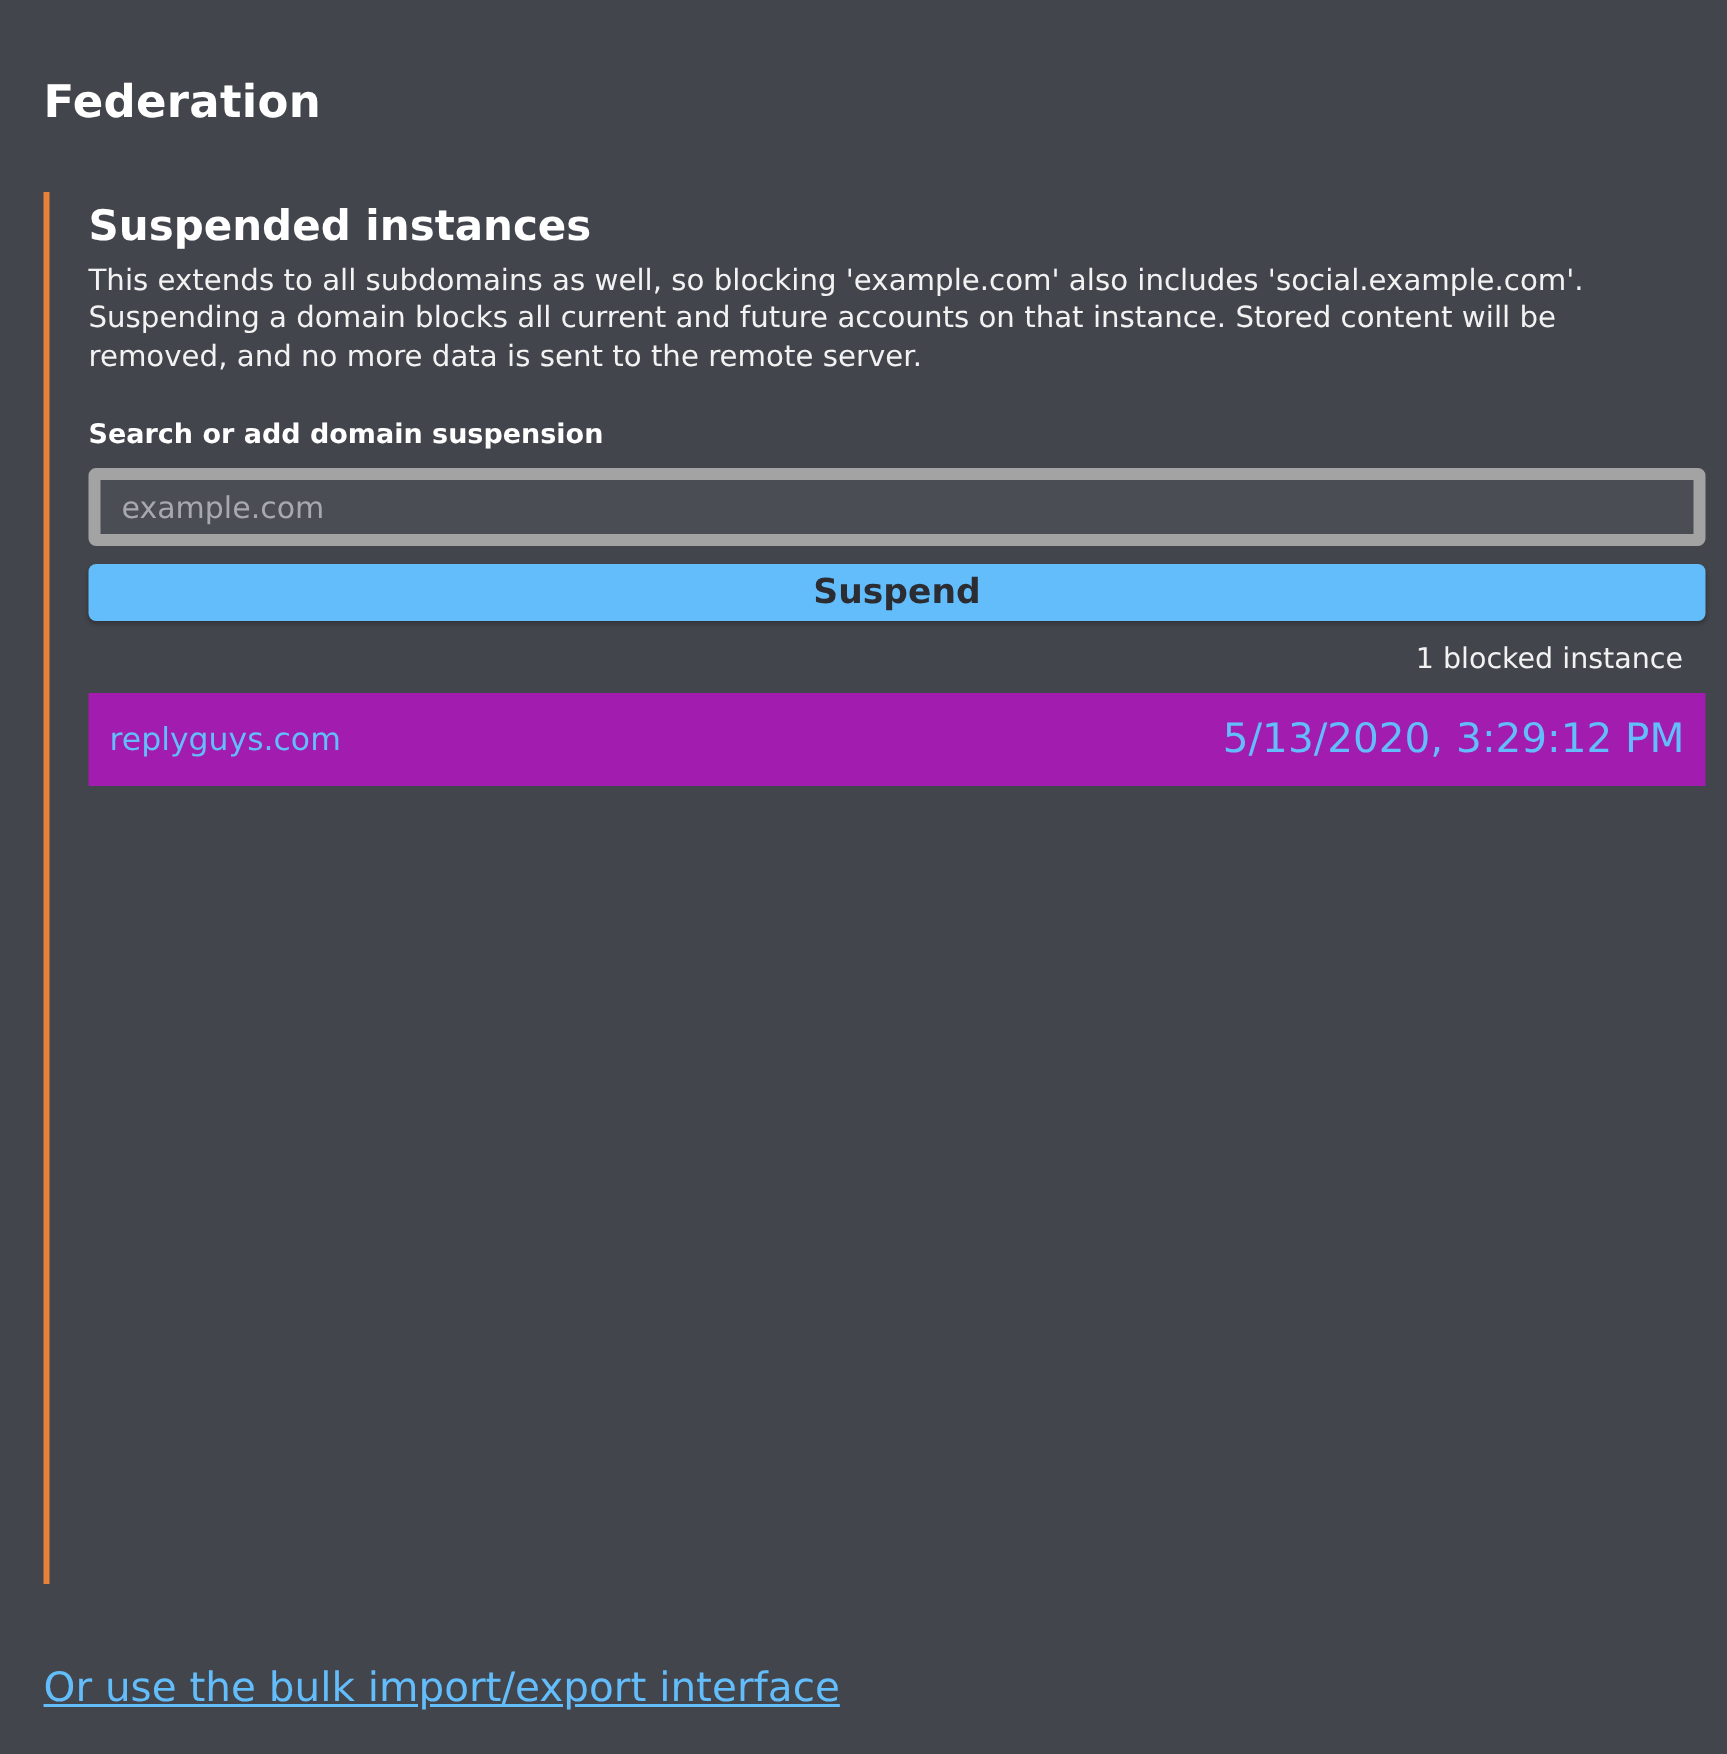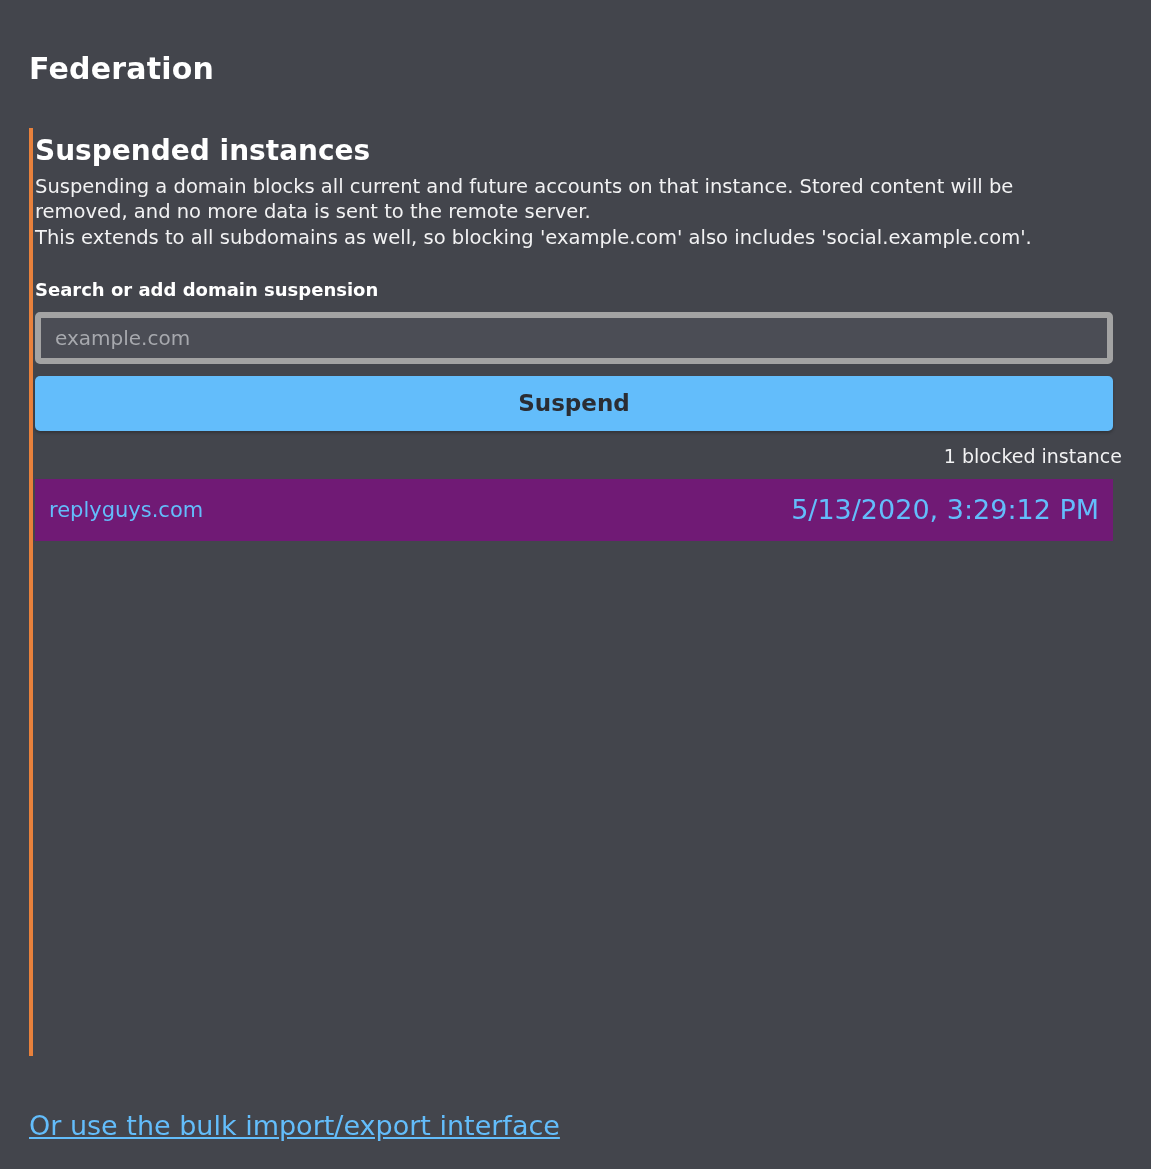--- a/index.html
+++ b/index.html
@@ -31,21 +31,21 @@
     color: #ffffff;
     letter-spacing: 0.2px;
     margin-top: 15px;
   }
   .section {
     position: absolute;
     left: 29px;
     top: 128px;
     width: 1093px;
     border-left: 4px solid #e8813c;
-    padding-left: 2px;
+    padding-left: 26px;
     min-height: 928px;
   }
   .section-title {
     font-size: 28px;
     font-weight: bold;
     color: #ffffff;
     margin: 0 0 6px 0;
     line-height: 1.2;
     padding-top: 6px;
   }
@@ -63,37 +63,37 @@
     font-size: 18px;
     font-weight: bold;
     color: #ffffff;
   }
   .domain-input {
     display: block;
     margin-top: 12px;
     width: 1078px;
     height: 52px;
     background: #4b4d55;
-    border: 6px solid #a3a3a3;
+    border: 8px solid #a3a3a3;
     border-radius: 5px;
     color: #ffffff;
     font-size: 20px;
     font-family: "DejaVu Sans", "Liberation Sans", sans-serif;
     padding: 0 14px;
     outline: none;
   }
   .domain-input::placeholder {
     color: #a7a9ae;
     opacity: 1;
   }
   .suspend-button {
     display: block;
     margin-top: 12px;
     width: 1078px;
-    height: 55px;
+    height: 38px;
     background: #63bdfb;
     border: none;
     border-radius: 5px;
     color: #2b2d33;
     font-size: 23px;
     font-weight: bold;
     font-family: "DejaVu Sans", "Liberation Sans", sans-serif;
     cursor: pointer;
     box-shadow: 0 2px 3px rgba(0,0,0,0.25);
   }
@@ -104,21 +104,21 @@
     text-align: right;
   }
   .instance-list {
     margin-top: 12px;
     width: 1078px;
   }
   .instance-row {
     display: flex;
     align-items: center;
     justify-content: space-between;
-    background: #701a75;
+    background: #a21caf;
     height: 62px;
     padding: 0 14px;
   }
   .instance-domain {
     font-size: 21px;
     color: #63bdfb;
     cursor: pointer;
   }
   .instance-date {
     font-size: 27px;
@@ -138,22 +138,22 @@
 <body>
 
 <div class="page">
 
   <div class="page-title">Federation</div>
 
   <div class="section">
     <h2 class="section-title">Suspended instances</h2>
 
     <div class="section-desc">
+      <p>This extends to all subdomains as well, so blocking 'example.com' also includes 'social.example.com'.</p>
       <p>Suspending a domain blocks all current and future accounts on that instance. Stored content will be removed, and no more data is sent to the remote server.</p>
-      <p>This extends to all subdomains as well, so blocking 'example.com' also includes 'social.example.com'.</p>
     </div>
 
     <div class="field-label">Search or add domain suspension</div>
 
     <input class="domain-input" type="text" placeholder="example.com" style="">
 
     <button class="suspend-button">Suspend</button>
 
     <div class="blocked-count">1 blocked instance</div>
 

